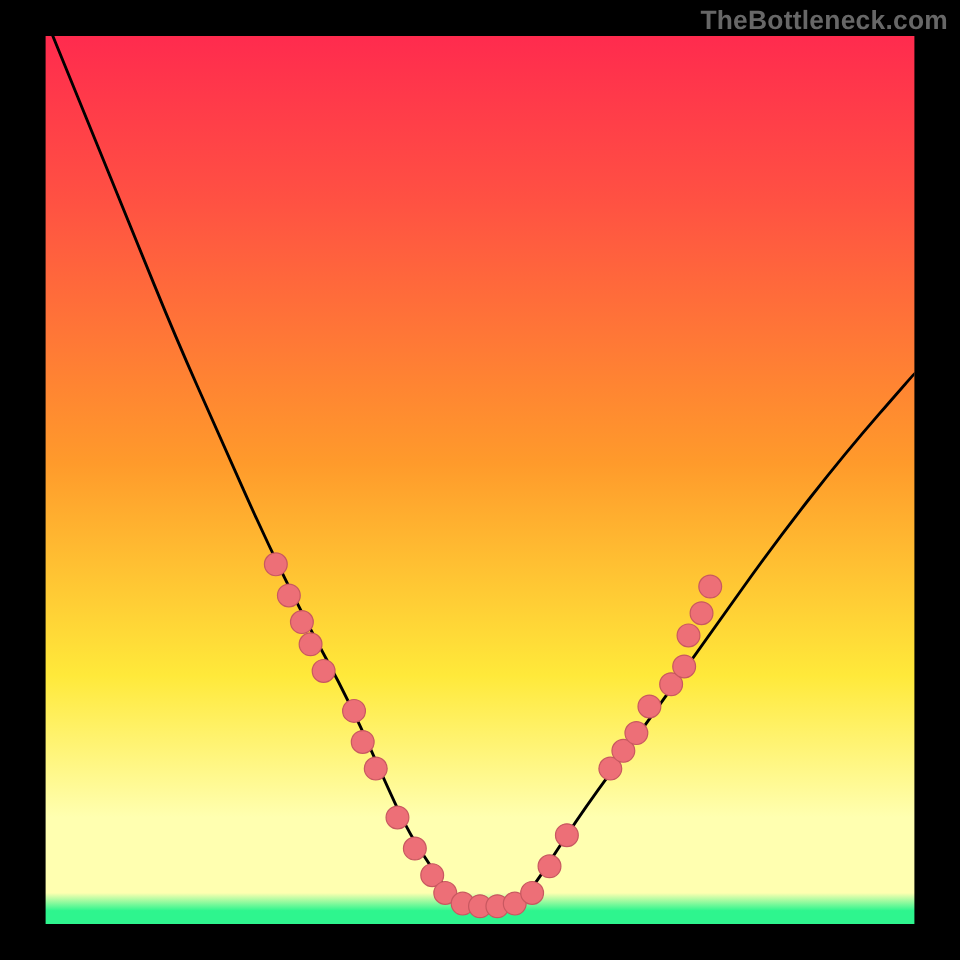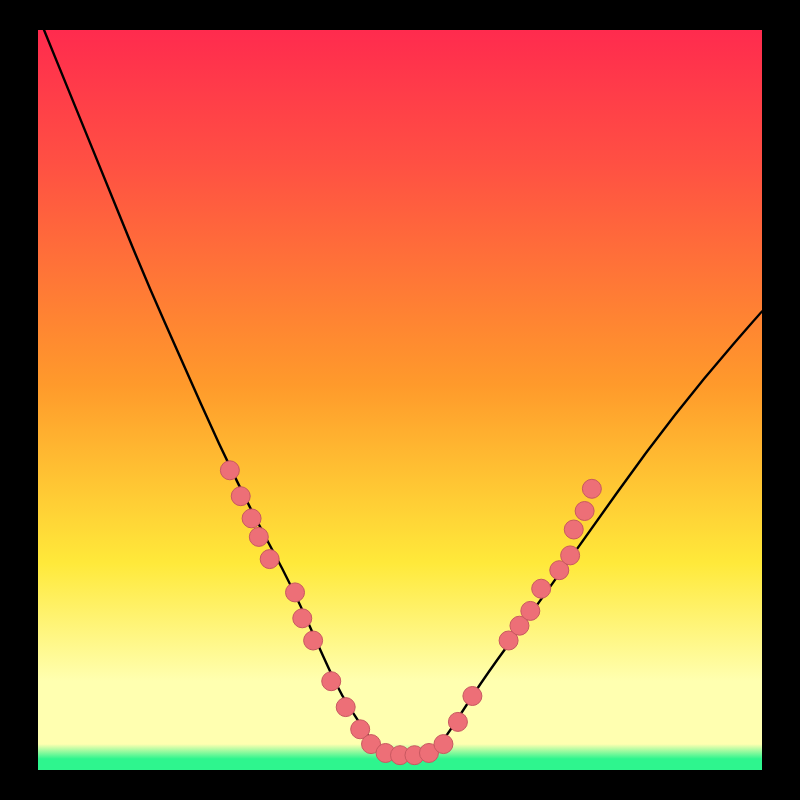--- a/index.html
+++ b/index.html
@@ -29,20 +29,21 @@
   svg {
     position: absolute;
     top: 0;
     left: 0;
   }
 </style>
 </head>
 <body>
 
 <div class="stage">
+  <div class="attr">TheBottleneck.com</div>
 
   <svg id="chart" width="800" height="800" viewBox="0 0 800 800">
     <defs>
       <linearGradient id="bg-grad" x1="0" y1="0" x2="0" y2="1">
           <stop offset="0.00%" stop-color="#ff2b4e"></stop>
           <stop offset="18.00%" stop-color="#ff5043"></stop>
           <stop offset="48.00%" stop-color="#ff9a2b"></stop>
           <stop offset="72.00%" stop-color="#ffe93a"></stop>
           <stop offset="88.00%" stop-color="#ffffb0"></stop>
           <stop offset="96.50%" stop-color="#ffffb0"></stop>

